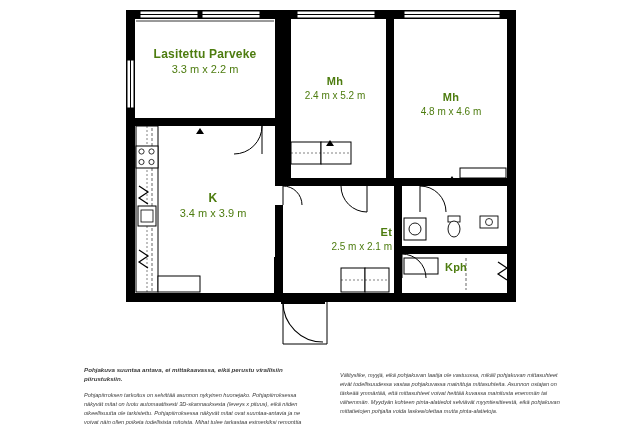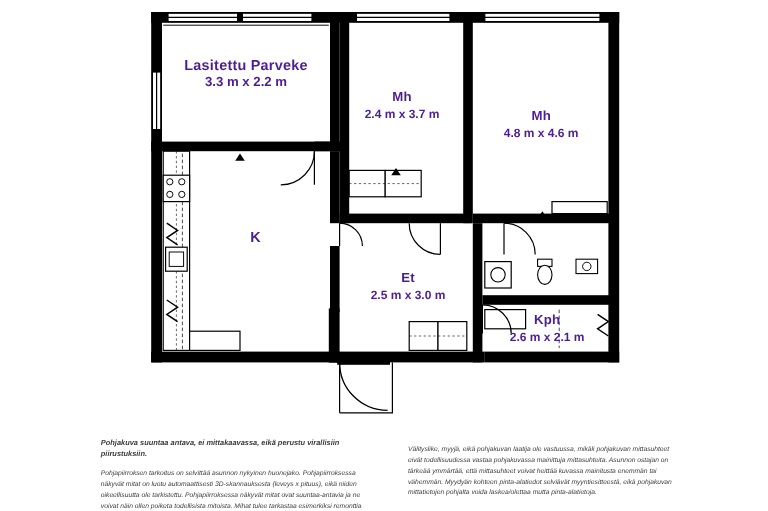--- a/index.html
+++ b/index.html
@@ -16,34 +16,34 @@
   }
   #plan {
     position: absolute;
     left: 0; top: 0;
     width: 640px;
     height: 426px;
   }
   .room-label {
     position: absolute;
     text-align: center;
-    color: #4c1d95;
+    color: #4d7c0f;
     font-weight: bold;
     line-height: 1.35;
     white-space: nowrap;
   }
   .room-label .name {
     display: block;
     font-size: 11px;
     letter-spacing: 0.2px;
   }
   .room-label .dims {
     display: block;
     font-size: 10px;
-    font-weight: bold;
+    font-weight: normal;
   }
   .room-label.big .name { font-size: 12px; }
   .room-label.big .dims { font-size: 11px; }
 
   .disclaimer {
     position: absolute;
     color: #3b3b3b;
   }
   .disclaimer .head {
     font-size: 6.2px;
@@ -218,40 +218,40 @@
   </g>
 </svg>
 
 <div class="room-label big" style="left:127px; top:46px; width:156px;">
   <span class="name">Lasitettu Parveke</span>
   <span class="dims">3.3 m x 2.2 m</span>
 </div>
 
 <div class="room-label" style="left:283px; top:74px; width:104px;">
   <span class="name">Mh</span>
-  <span class="dims">2.4 m x 3.7 m</span>
+  <span class="dims">2.4 m x 5.2 m</span>
 </div>
 
 <div class="room-label" style="left:394px; top:90px; width:114px;">
   <span class="name">Mh</span>
   <span class="dims">4.8 m x 4.6 m</span>
 </div>
 
 <div class="room-label big" style="left:158px; top:190px; width:110px;">
   <span class="name">K</span>
-</div>
-
-<div class="room-label" style="left:288px; top:225px; width:104px;">
+  <span class="dims">3.4 m x 3.9 m</span>
+</div>
+
+<div class="room-label" style="left:288px; top:225px; width:104px;text-align:right;">
   <span class="name">Et</span>
-  <span class="dims">2.5 m x 3.0 m</span>
+  <span class="dims">2.5 m x 2.1 m</span>
 </div>
 
 <div class="room-label" style="left:404px; top:260px; width:104px;">
   <span class="name">Kph</span>
-  <span class="dims">2.6 m x 2.1 m</span>
 </div>
 
 <div class="disclaimer" id="disclaimer-left">
   <span class="head">Pohjakuva suuntaa antava, ei mittakaavassa, eikä perustu virallisiin piirustuksiin.</span>
   <span class="body">Pohjapiirroksen tarkoitus on selvittää asunnon nykyinen huonejako. Pohjapiirroksessa näkyvät mitat on luotu automaattisesti 3D-skannauksesta (leveys x pituus), eikä niiden oikeellisuutta ole tarkistettu. Pohjapiirroksessa näkyvät mitat ovat suuntaa-antavia ja ne voivat näin ollen poiketa todellisista mitoista. Mihat tulee tarkastaa esimerkiksi remonttia suunniteltaessa. Mittauskohdat on merkitty kuvaan pienillä kolmioilla.</span>
 </div>
 
 <div class="disclaimer" id="disclaimer-right">
   <span class="body">Välityslike, myyjä, eikä pohjakuvan laatija ole vastuussa, mikäli pohjakuvan mittasuhteet eivät todellisuudessa vastaa pohjakuvassa mainittuja mittasuhteita. Asunnon ostajan on tärkeää ymmärtää, että mittasuhteet voivat heittää kuvassa mainitusta enemmän tai vähemmän. Myydyän kohteen pinta-alatiedot selviävät myyntiesitteestä, eikä pohjakuvan mittatietojen pohjalta voida laskea/olettaa mutta pinta-alatietoja.</span>
 </div>

